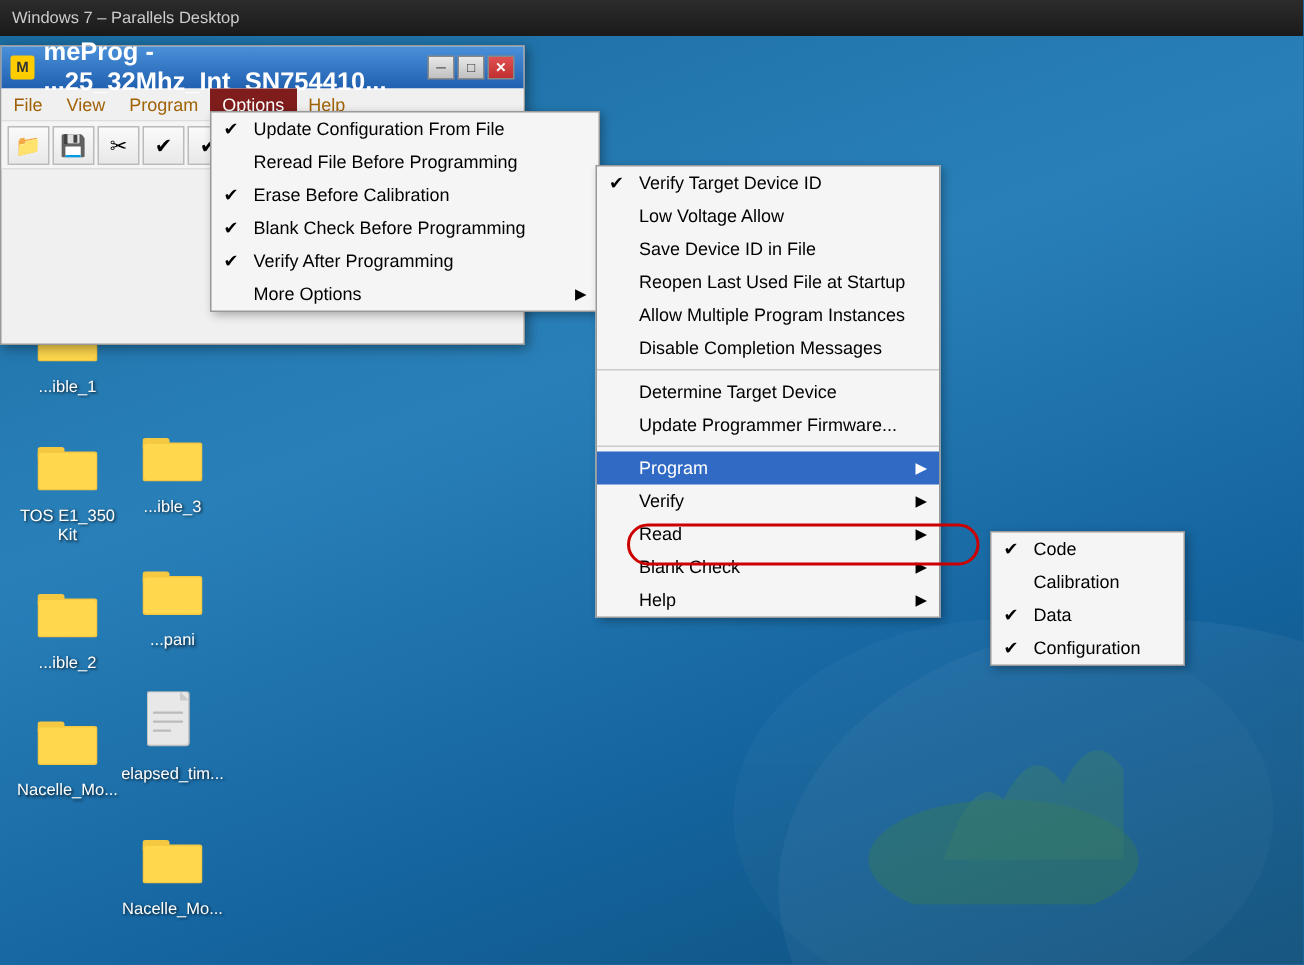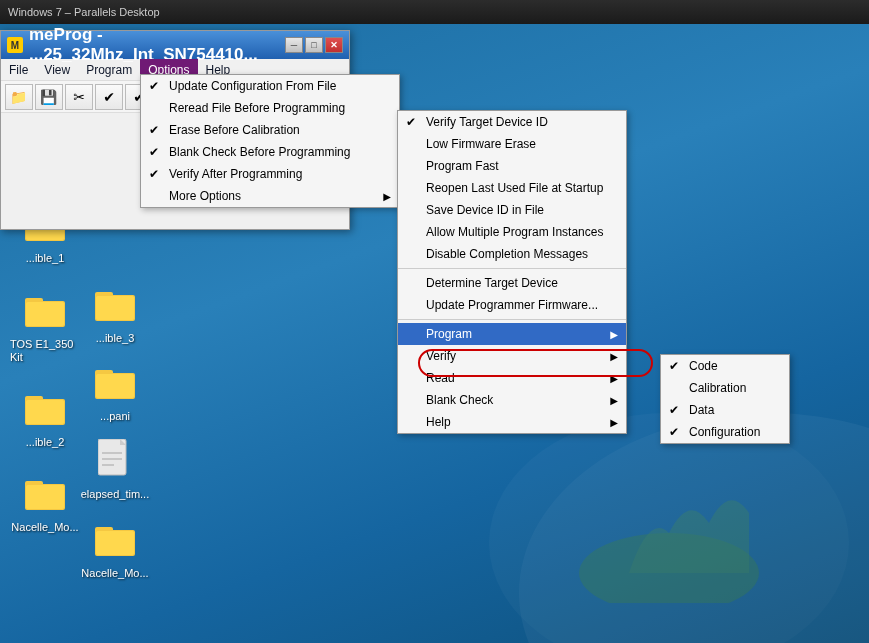--- a/index.html
+++ b/index.html
@@ -60,20 +60,21 @@
       height: 48px;
       display: flex;
       align-items: center;
       justify-content: center;
       margin-bottom: 4px;
     }
 
     .icon-label {
       color: white;
       font-size: 11px;
+      text-align: center;
       text-shadow: 1px 1px 2px rgba(0,0,0,0.8);
       line-height: 1.2;
     }
 
     
     .folder-svg {
       width: 40px;
       height: 34px;
     }
 
@@ -151,25 +152,25 @@
       border-bottom: 1px solid #ddd;
     }
 
     .menu-item {
       padding: 2px 8px;
       cursor: pointer;
       height: 100%;
       display: flex;
       align-items: center;
       font-size: 12px;
-      color: #0f172a;
+      color: #a16207;
     }
 
     .menu-item:hover, .menu-item.active {
-      background: #701a75;
+      background: #7f1d1d;
       color: white;
     }
 
     
     .toolbar {
       height: 32px;
       background: #f5f5f5;
       border-bottom: 1px solid #ddd;
       display: flex;
       align-items: center;
@@ -365,21 +366,21 @@
         <svg class="folder-svg" viewBox="0 0 40 34" fill="none">
           <rect x="0" y="8" width="40" height="26" rx="2" fill="#f5c842"></rect>
           <rect x="0" y="5" width="18" height="8" rx="2" fill="#f5c842"></rect>
           <rect x="1" y="9" width="38" height="24" rx="2" fill="#ffd84d"></rect>
         </svg>
       </div>
       <span class="icon-label">Nacelle_Mo...</span>
     </div>
   </div>
 
-  <div style="position:absolute; left:80px; top:280px; display:flex; flex-direction:column; gap:13px;">
+  <div style="position:absolute; left:80px; top:280px; display:flex; flex-direction:column; gap:24px;">
     <div class="desktop-icon">
       <div class="icon-img">
         <svg class="folder-svg" viewBox="0 0 40 34" fill="none">
           <rect x="0" y="8" width="40" height="26" rx="2" fill="#f5c842"></rect>
           <rect x="0" y="5" width="18" height="8" rx="2" fill="#f5c842"></rect>
           <rect x="1" y="9" width="38" height="24" rx="2" fill="#ffd84d"></rect>
         </svg>
       </div>
       <span class="icon-label">...ible_3</span>
     </div>
@@ -472,30 +473,27 @@
       <span class="arrow">▶</span>
     </div>
   </div>
 
   <div class="dropdown-menu more-options-menu">
     <div class="dropdown-item">
       <span class="check-mark">✔</span>
       <span>Verify Target Device ID</span>
     </div>
     <div class="dropdown-item">
-      <span>Low Firmware Erase</span>
-    </div>
-    <div class="dropdown-item">
-      <span>Program Fast</span>
+      <span>Low Voltage Allow</span>
+    </div>
+    <div class="dropdown-item">
+      <span>Save Device ID in File</span>
     </div>
     <div class="dropdown-item">
       <span>Reopen Last Used File at Startup</span>
-    </div>
-    <div class="dropdown-item">
-      <span>Save Device ID in File</span>
     </div>
     <div class="dropdown-item">
       <span>Allow Multiple Program Instances</span>
     </div>
     <div class="dropdown-item">
       <span>Disable Completion Messages</span>
     </div>
     <div class="menu-separator"></div>
     <div class="dropdown-item">
       <span>Determine Target Device</span>

